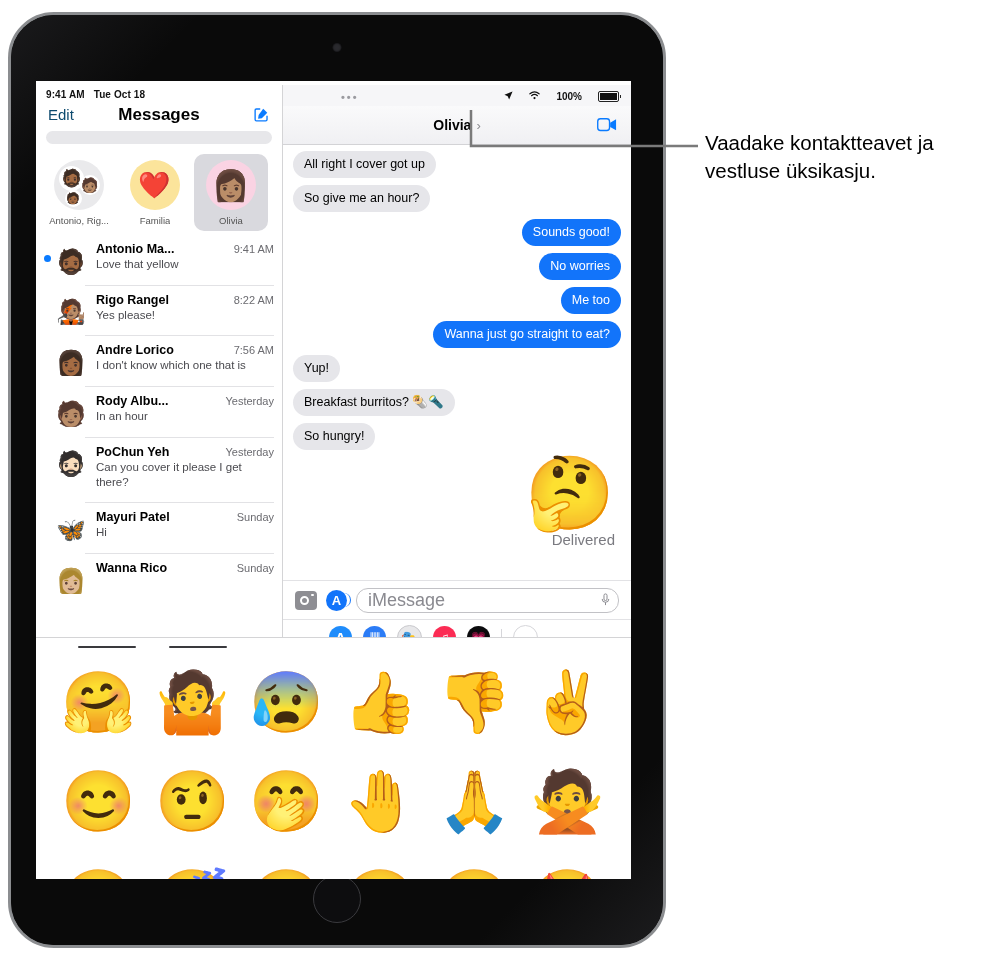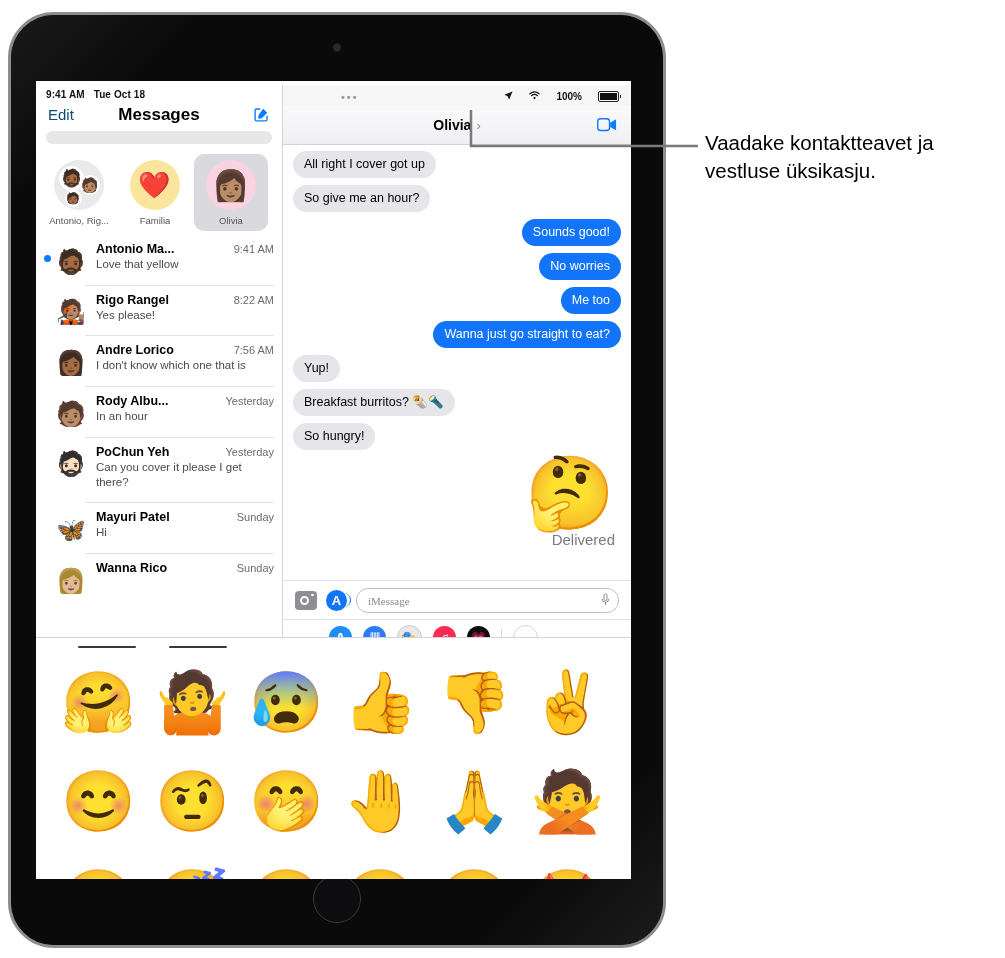--- a/index.html
+++ b/index.html
@@ -143,21 +143,21 @@
     border-radius:50%;border:2px solid #fff;box-sizing:border-box;}
   .cam-btn:after{content:"";position:absolute;right:3px;top:3px;width:3px;height:2px;
     background:#fff;border-radius:1px;}
   .appstore-btn{width:21px;height:21px;border-radius:50%;background:#1274fa;color:#fff;
     display:flex;align-items:center;justify-content:center;font-size:13px;
     font-weight:bold;flex:0 0 21px;position:relative;}
   .appstore-btn:after{content:"";position:absolute;right:-4px;top:3px;width:6px;height:14px;
     border-right:1.5px solid #1274fa;border-radius:0 8px 8px 0;}
   .imsg-field{flex:1;height:23px;border:1px solid #c2c2c6;border-radius:12px;
     display:flex;align-items:center;justify-content:space-between;padding:0 8px 0 11px;}
-  .imsg-field .ph{font-size:11px;color:#8a8a90;font-family:Liberation Serif, serif;}
+  .imsg-field .ph{font-size:18px;color:#8a8a90;}
   .mic{font-size:12px;color:#8a8a90;}
 
   
   .app-drawer{display:flex;align-items:center;gap:11px;padding:5px 12px 6px 12px;
     border-top:1px solid #e2e2e5;background:#fff;position:relative;}
   .app-ic{width:23px;height:23px;border-radius:50%;display:flex;align-items:center;
     justify-content:center;font-size:13px;color:#fff;flex:0 0 23px;overflow:hidden;}
   .ic-photos{background:#fff;font-size:16px;}
   .ic-appstore{background:#1f8cfb;font-weight:bold;font-size:15px;}
   .ic-audio{background:#2b7cf6;font-size:13px;letter-spacing:-1px;}

